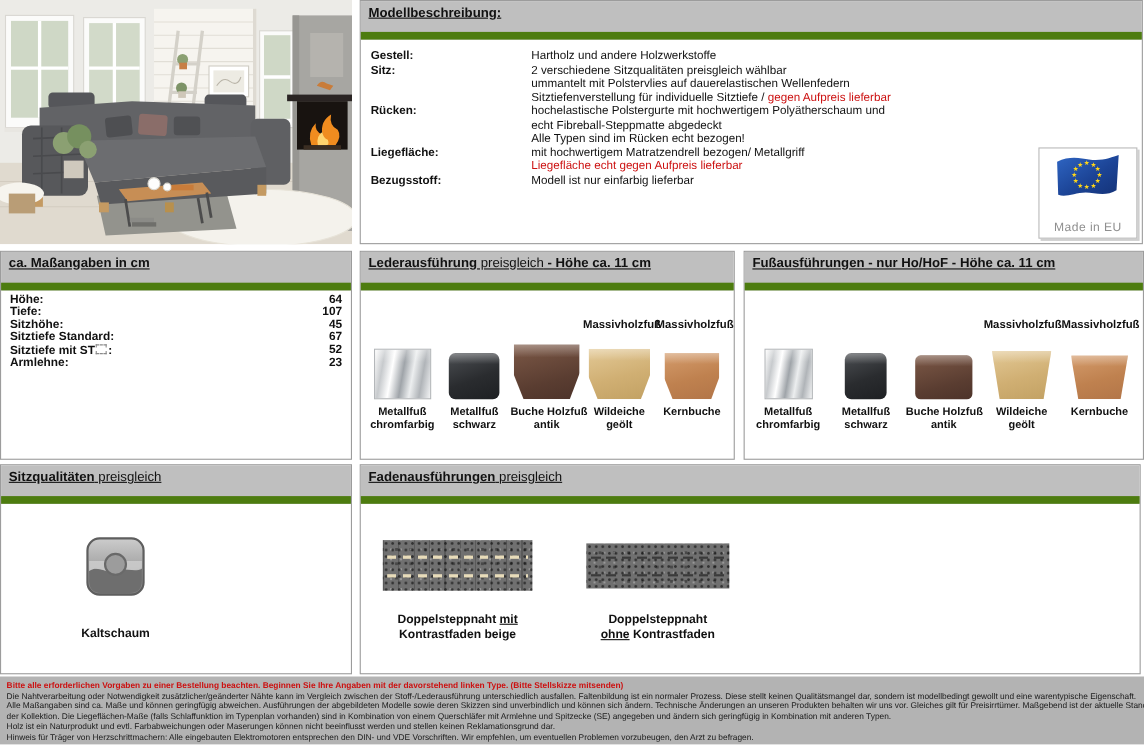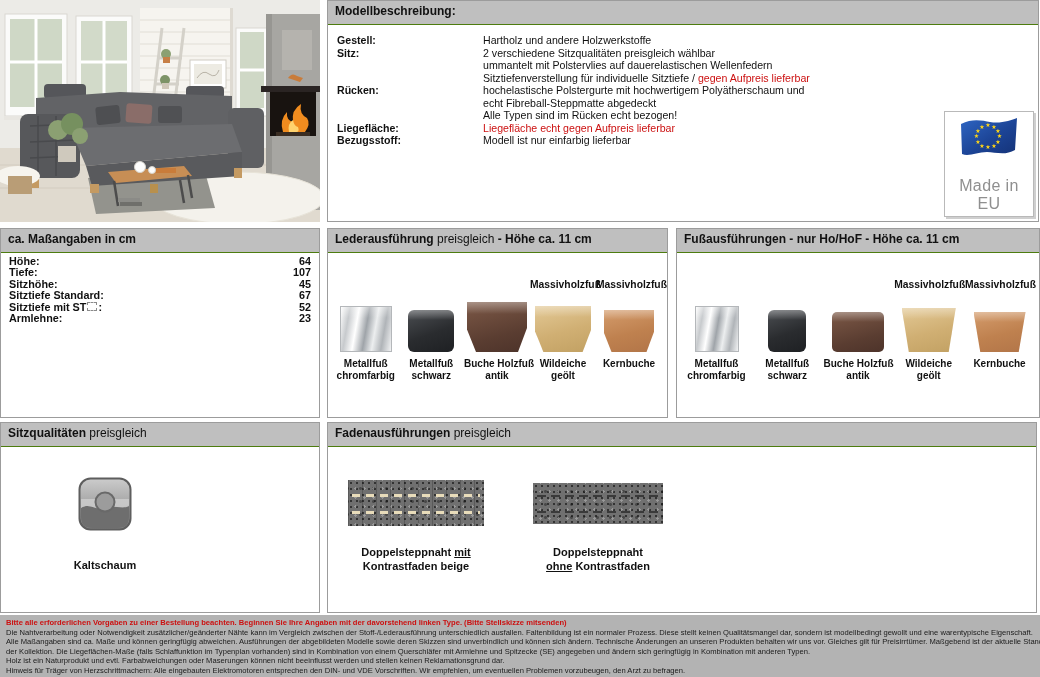--- a/index.html
+++ b/index.html
@@ -1,35 +1,35 @@
 <!DOCTYPE html>
 <html><head>
 <meta charset="utf-8">
 <style>
   html,body{margin:0;padding:0;background:#fff;}
   #page{position:relative;width:1040px;height:677px;background:#fff;
         font-family:"Liberation Sans","DejaVu Sans",sans-serif;color:#111;overflow:hidden;}
   .panel{position:absolute;background:#fff;border:1px solid #9c9c9c;box-sizing:border-box;}
-  .panel-header{height:24px;background:#bfbfbf;border-bottom:1px solid #4d7c0f;
+  .panel-header{height:35px;background:#bfbfbf;border-bottom:7px solid #4d7c0f;
         font-size:12px;font-weight:bold;padding:2px 7px 0 7px;line-height:17px;box-sizing:border-box;
-        white-space:nowrap;}
+        white-space:nowrap;text-decoration:underline;}
   .panel-header .reg{font-weight:normal;}
   .red{color:#cc1111;}
 
   
   #photo{position:absolute;left:0;top:0;width:320px;height:222px;}
 
   
   #modell{left:327px;top:0;width:712px;height:222px;}
   .mb-body{padding-top:9px;}
   .mb-line{position:relative;padding-left:155px;font-size:10.6px;line-height:12.5px;white-space:nowrap;}
   .mb-label{position:absolute;left:9px;top:0;font-weight:bold;}
   .eu-box{position:absolute;right:4px;bottom:4px;width:82px;text-align:center;border:1px solid #b9b9b9;
         background:#fff;padding:4px 3px 3px 3px;box-shadow:2px 2px 0 #cfcfcf;}
-  .made-label{font-size:16px;color:#8f8f8f;letter-spacing:.4px;margin-top:15px;}
+  .made-label{font-size:11px;color:#8f8f8f;letter-spacing:.4px;margin-top:15px;}
 
   
   #masse{left:0;top:228px;width:320px;height:190px;}
   .m-body{padding:3px 8px 0 8px;}
   .m-row{display:flex;justify-content:space-between;font-size:10.8px;line-height:11.4px;font-weight:bold;}
   .st-box{display:inline-block;width:8px;height:7px;border:1px dashed #8a8a8a;margin:0 1px;vertical-align:baseline;}
 
   
   #fuesse1{left:327px;top:228px;width:341px;height:190px;}
   #fuesse2{left:676px;top:228px;width:364px;height:190px;}
@@ -224,21 +224,21 @@
       <span>Modellbeschreibung:</span>
     </div>
     <div class="mb-body">
       <div class="mb-line"><span class="mb-label">Gestell:</span><span>Hartholz und andere Holzwerkstoffe</span><span class="red"></span></div>
       <div class="mb-line"><span class="mb-label">Sitz:</span><span>2 verschiedene Sitzqualitäten preisgleich wählbar</span><span class="red"></span></div>
       <div class="mb-line"><span class="mb-label"></span><span>ummantelt mit Polstervlies auf dauerelastischen Wellenfedern</span><span class="red"></span></div>
       <div class="mb-line"><span class="mb-label"></span><span>Sitztiefenverstellung für individuelle Sitztiefe / </span><span class="red">gegen Aufpreis lieferbar</span></div>
       <div class="mb-line"><span class="mb-label">Rücken:</span><span>hochelastische Polstergurte mit hochwertigem Polyätherschaum und</span><span class="red"></span></div>
       <div class="mb-line"><span class="mb-label"></span><span>echt Fibreball-Steppmatte abgedeckt</span><span class="red"></span></div>
       <div class="mb-line"><span class="mb-label"></span><span>Alle Typen sind im Rücken echt bezogen!</span><span class="red"></span></div>
-      <div class="mb-line"><span class="mb-label">Liegefläche:</span><span class="red"></span></div>
+      <div class="mb-line"><span class="mb-label">Liegefläche:</span><span>mit hochwertigem Matratzendrell bezogen/ Metallgriff</span><span class="red"></span></div>
       <div class="mb-line"><span class="mb-label"></span><span></span><span class="red">Liegefläche echt gegen Aufpreis lieferbar</span></div>
       <div class="mb-line"><span class="mb-label">Bezugsstoff:</span><span>Modell ist nur einfarbig lieferbar</span><span class="red"></span></div>
     </div>
     <div class="eu-box">
       <svg width="64" height="42" viewBox="0 0 64 42">
         <defs>
           <linearGradient id="eub" x1="0" y1="0" x2="1" y2="1">
             <stop offset="0" stop-color="#2f66c4"></stop>
               <stop offset=".55" stop-color="#1c4496"></stop>
               <stop offset="1" stop-color="#143277"></stop>

